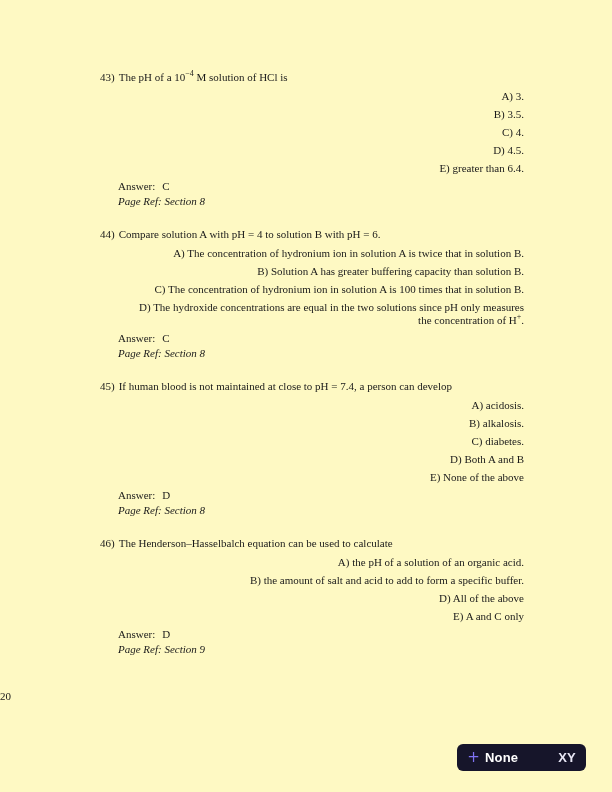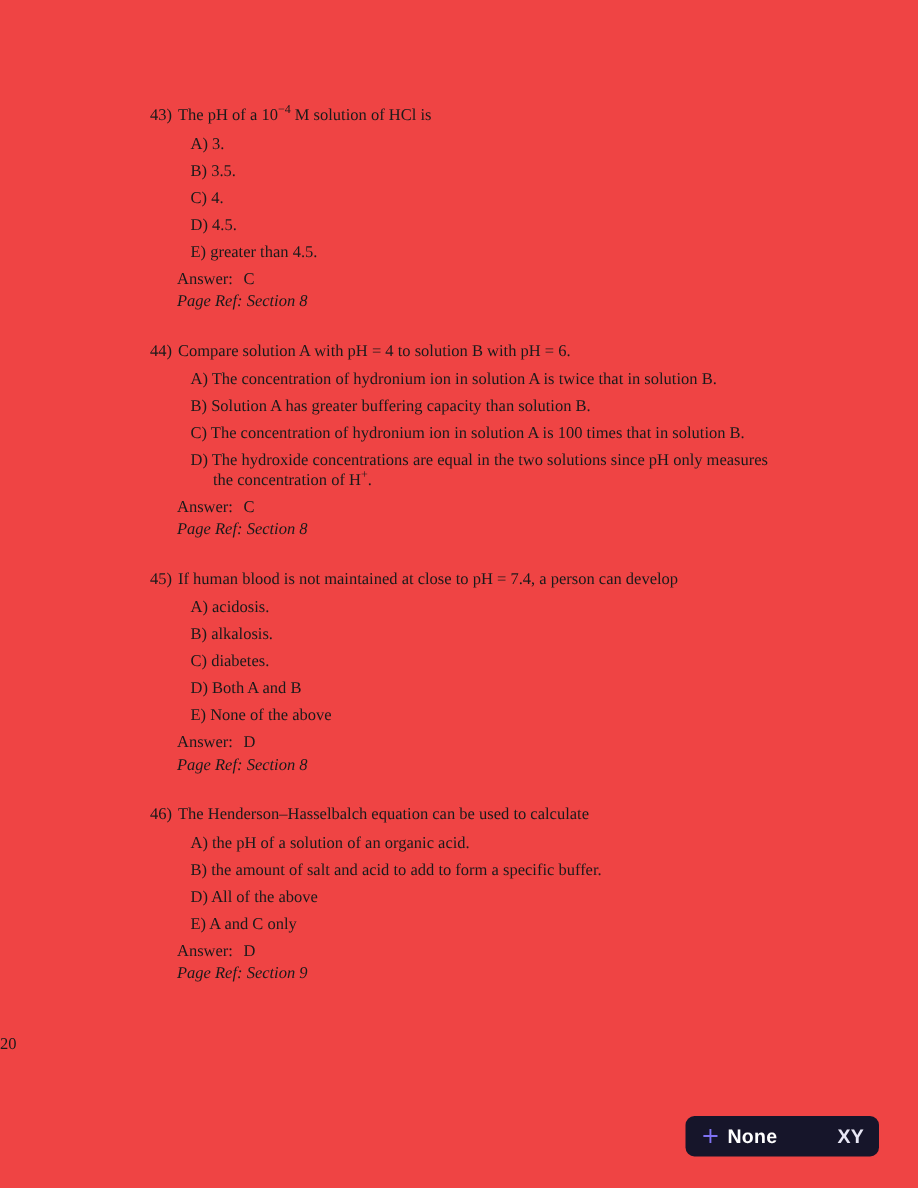--- a/index.html
+++ b/index.html
@@ -4,39 +4,40 @@
 <style>
   * { margin: 0; padding: 0; box-sizing: border-box; }
   html, body { width: 612px; height: 792px; }
   body {
     background: #ffffff;
     font-family: "Liberation Serif", serif;
     color: #1a1a1a;
     position: relative;
     overflow: hidden;
   }
-  .sheet { position: absolute; inset: 0; background: #ef4444; }
+  .sheet { position: absolute; inset: 0; background: #fef9c3; }
 
   .content {
     position: absolute;
     left: 100px;
     top: 71px;
     width: 424px;
     font-size: 11px;
     line-height: 13px;
   }
 
   .question { margin-bottom: 20px; }
   .stem { margin-bottom: 6px; }
   .qnum { margin-right: 4px; }
 
   .option {
     margin: 0 0 5px 27px;
     padding-left: 15px;
     text-indent: -15px;
+    text-align: right;
   }
 
   .answer-line { margin-left: 18px; }
   .answer-value { margin-left: 7px; }
   .page-ref {
     margin-left: 18px;
     margin-top: 2px;
     font-style: italic;
   }
 
@@ -90,21 +91,21 @@
   <main class="content">
   <section class="question">
     <div class="stem">
       <span class="qnum">43)</span><span>The pH of a 10<sup>−4</sup> M solution of HCl is</span>
     </div>
     <div class="options">
           <div class="option">A) 3.</div>
           <div class="option">B) 3.5.</div>
           <div class="option">C) 4.</div>
           <div class="option">D) 4.5.</div>
-          <div class="option">E) greater than 4.5.</div>
+          <div class="option">E) greater than 6.4.</div>
         </div>
     <div class="answer-line">
       <span>Answer:</span><span class="answer-value">C</span>
     </div>
     <div class="page-ref">Page Ref: Section 8</div>
   </section>
 
   <section class="question">
     <div class="stem">
       <span class="qnum">44)</span><span>Compare solution A with pH =  4 to solution B with pH = 6.</span>

